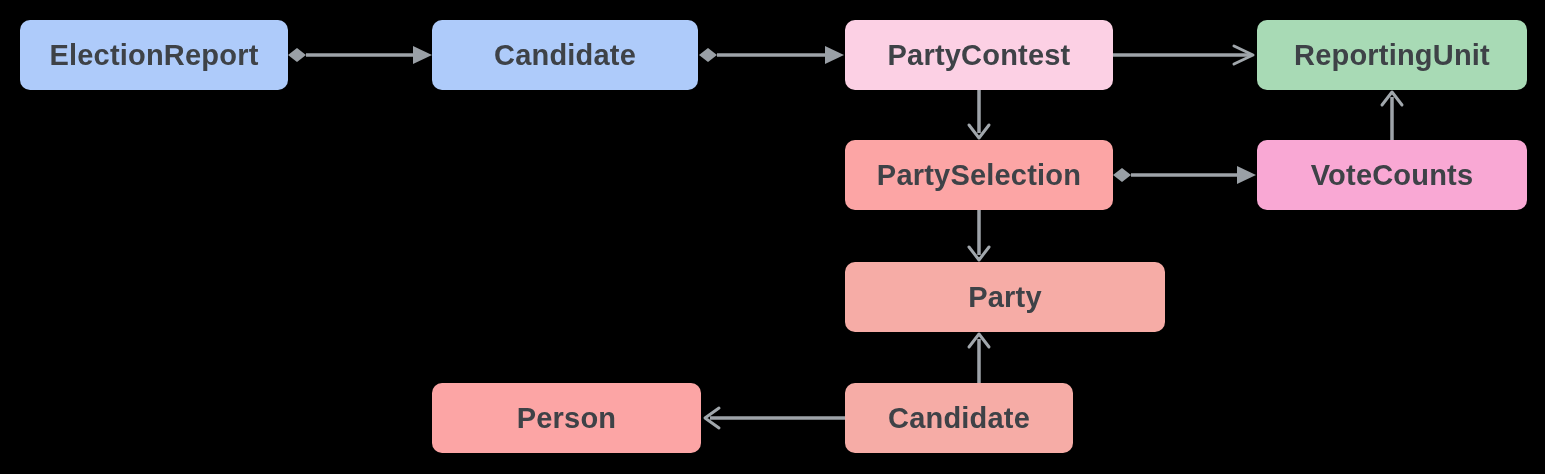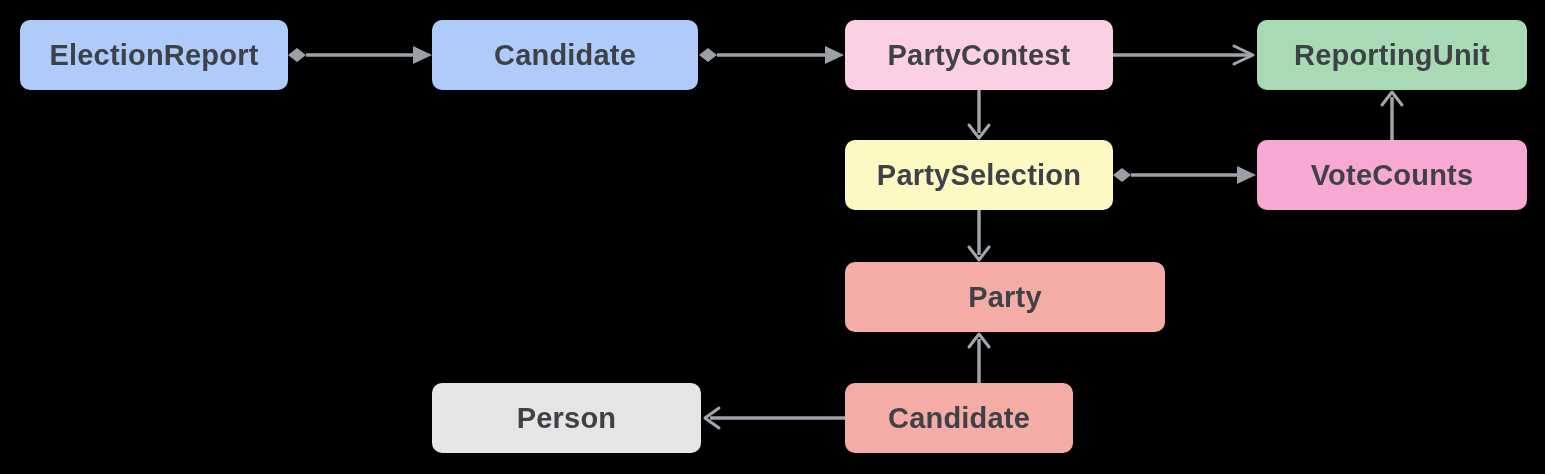--- a/index.html
+++ b/index.html
@@ -106,29 +106,29 @@
   </div>
   <div class="node n-election" style="background: rgb(174, 203, 250);">
     <span class="label">Candidate</span>
   </div>
   <div class="node n-party-contest" style="background: rgb(252, 208, 228);">
     <span class="label">PartyContest</span>
   </div>
   <div class="node n-reporting-unit" style="background: rgb(168, 218, 181);">
     <span class="label">ReportingUnit</span>
   </div>
-  <div class="node n-party-selection" style="background: #fef9c3;">
+  <div class="node n-party-selection" style="background: #fca5a5;">
     <span class="label">PartySelection</span>
   </div>
   <div class="node n-vote-counts" style="background: #f9a8d4;">
     <span class="label">VoteCounts</span>
   </div>
   <div class="node n-party" style="background: rgb(246, 172, 166);">
     <span class="label">Party</span>
   </div>
-  <div class="node n-person" style="background: #e5e5e5;">
+  <div class="node n-person" style="background: #fca5a5;">
     <span class="label">Person</span>
   </div>
   <div class="node n-candidate" style="background: rgb(246, 172, 166);">
     <span class="label">Candidate</span>
   </div>
 
 </div>
 
 </body></html>

